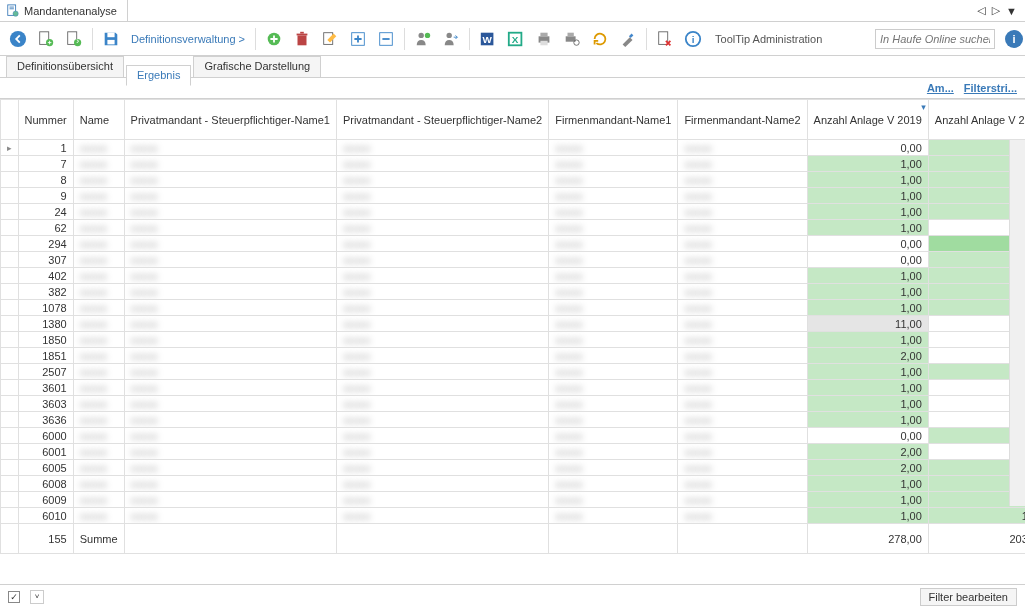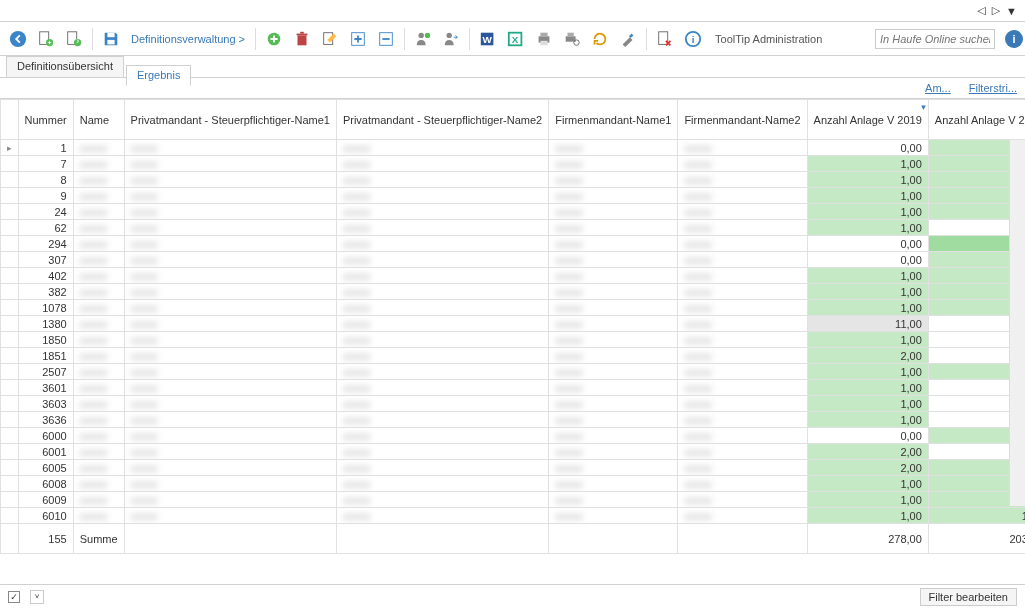--- a/index.html
+++ b/index.html
@@ -13,21 +13,21 @@
 .tbtn svg{width:18px;height:18px}
 .sep{width:1px;height:22px;background:#ddd;margin:0 2px}
 .tlabel{color:#3a7ab8;padding:0 4px}
 .tooltip-admin{color:#555;padding:0 6px}
 .search-box{margin-left:auto;width:120px;height:20px;border:1px solid #ccc;padding:0 4px;font-style:italic;color:#999;background:#fff}
 .info-btn{width:18px;height:18px;border-radius:50%;background:#3a7ab8;color:#fff;display:flex;align-items:center;justify-content:center;font-weight:bold;margin-left:6px;margin-right:-4px}
 .subtabs{display:flex;height:22px;border-bottom:1px solid #d0d0d0;padding-left:6px}
 .subtab{padding:3px 10px 0;border:1px solid #d0d0d0;border-bottom:none;margin-right:2px;background:#f5f5f5;cursor:pointer}
 .subtab.active{background:#fff;color:#3a7ab8;border-bottom:1px solid #fff;position:relative;top:9px}
 .caption-row{display:flex;align-items:center;height:20px;padding:0 8px;font-weight:bold}
-.caption-row .links{margin-left:auto;display:flex;gap:18px;font-weight:normal}
+.caption-row .links{margin-left:auto;display:flex;gap:10px;font-weight:bold}
 .caption-row .links span{color:#3a7ab8;text-decoration:underline;cursor:pointer}
 .grid-wrap{height:466px;overflow:hidden;border-top:1px solid #d0d0d0;position:relative}
 table{border-collapse:collapse;width:100%}
 th,td{border:1px solid #e0e0e0;padding:0 6px;height:16px;white-space:nowrap;overflow:hidden}
 th{height:40px;background:#fff;text-align:left;font-weight:normal;vertical-align:middle;position:relative}
 .col-ind{width:18px}
 .col-num{width:68px;text-align:right}
 .col-name{width:136px}
 .col-p1{width:104px}
 .col-p2{width:106px}
@@ -45,20 +45,29 @@
 .filter-bar{position:absolute;bottom:0;left:0;right:0;height:24px;border-top:1px solid #d0d0d0;display:flex;align-items:center;padding:0 8px;background:#fff}
 .chk{width:12px;height:12px;border:1px solid #888;margin-right:6px;display:inline-flex;align-items:center;justify-content:center;font-size:9px}
 .filter-edit{margin-left:auto;border:1px solid #ccc;padding:2px 8px;background:#f5f5f5;cursor:pointer}
 .dd{width:14px;height:14px;border:1px solid #ccc;display:inline-flex;align-items:center;justify-content:center;margin-left:4px;font-size:8px}
 .vscroll{position:absolute;right:0;top:41px;bottom:58px;width:16px;background:#f0f0f0;border-left:1px solid #ddd}
 </style>
 </head>
 <body>
 
 <div class="titlebar">
+  <div class="tab-doc">
+    <svg class="doc-icon" viewBox="0 0 16 16">
+        <rect x="2" y="1" width="9" height="12" fill="none" stroke="#3a7ab8"></rect>
+        <rect x="4" y="3" width="5" height="1" fill="#3a7ab8"></rect>
+        <rect x="4" y="5" width="5" height="1" fill="#3a7ab8"></rect>
+        <circle cx="11" cy="11" r="3" fill="#6b9" stroke="#3a7ab8" stroke-width="0.5"></circle>
+      </svg>
+    <span>Mandantenanalyse</span>
+  </div>
   <div class="nav-arrows">
     <span>◁</span>
     <span>▷</span>
     <span>▼</span>
   </div>
 </div>
 
 <div class="toolbar">
   <div class="tbtn">
       <svg viewBox="0 0 20 20">
@@ -189,20 +198,21 @@
       </svg>
     </div>
   <span class="tooltip-admin">ToolTip Administration</span>
   <input class="search-box" placeholder="In Haufe Online suchen" style="">
   <div class="info-btn">i</div>
 </div>
 
 <div class="subtabs">
   <div class="subtab">Definitionsübersicht</div>
   <div class="subtab active">Ergebnis</div>
+  <div class="subtab">Grafische Darstellung</div>
 </div>
 
 <div class="caption-row">
   <div class="links">
     <span>Am...</span>
     <span>Filterstri...</span>
   </div>
 </div>
 
 <div class="grid-wrap">

